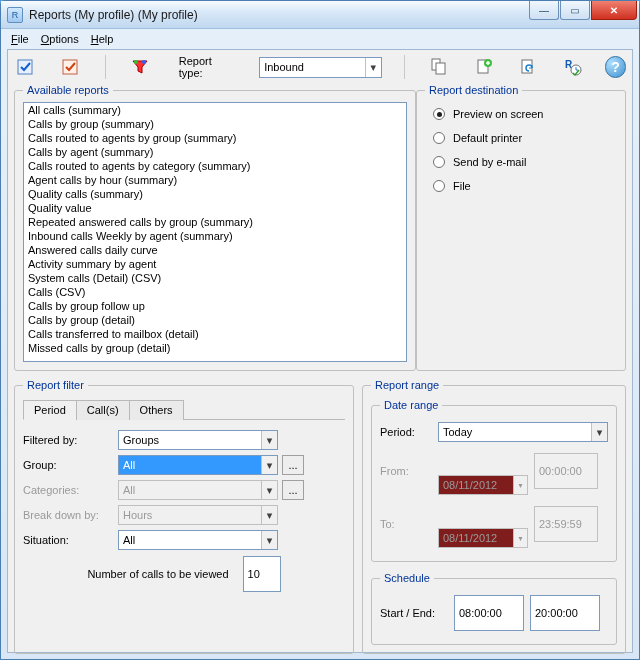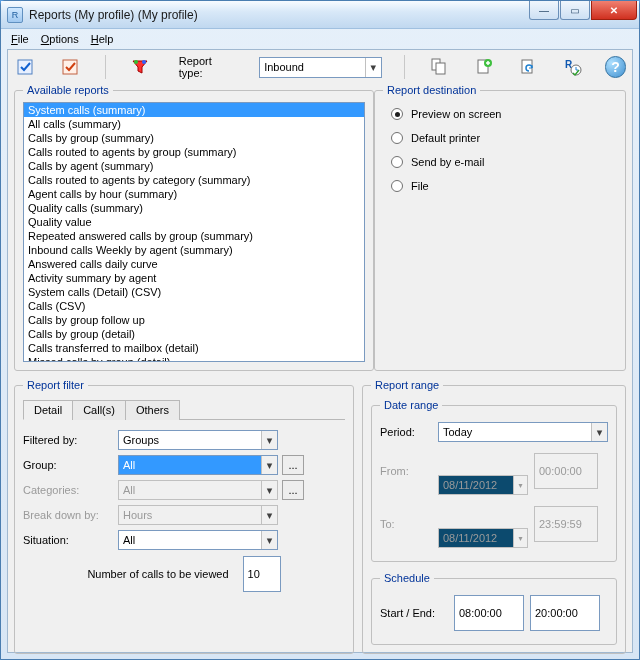--- a/index.html
+++ b/index.html
@@ -130,21 +130,21 @@
 }
 .listbox .item {
   padding: 1px 4px;
   white-space: nowrap;
   cursor: default;
 }
 .listbox .item.selected {
   background: #3399ff;
   color: #fff;
 }
-.dest { width: 252px; }
+.dest { width: 210px; }
 .radio-row { display:flex; align-items:center; gap:8px; margin:6px 0 12px 8px; }
 .radio {
   width:12px;height:12px;border:1px solid #707070;border-radius:50%;
   display:flex;align-items:center;justify-content:center;background:#fff;
 }
 .radio.checked::after { content:""; width:5px;height:5px;background:#202020;border-radius:50%; }
 
 .content-bot { display:flex; gap:8px; margin-top:8px; }
 .filter { flex:1; }
 .range { width: 260px; display:flex; flex-direction:column; gap:8px; }
@@ -181,21 +181,21 @@
   border:1px solid #7a9ac0; background:#fff; height:36px; padding:0 4px;
   display:flex;align-items:center;
 }
 .date-row { display:flex; align-items:center; margin:5px 0; gap:6px;}
 .date-row .lbl { width:52px; }
 .date-row.disabled .lbl { color:#9a9a9a; }
 .datepick {
   width:90px; height:20px; border:1px solid #7a9ac0; background:#fff;
   display:flex; align-items:center; justify-content:space-between; padding-left:4px;
 }
-.datepick.disabled { background:#0c4a6e; color:#9a9a9a; border-color:#c0c0c0;margin-top:28px;}
+.datepick.disabled { background:#7f1d1d; color:#9a9a9a; border-color:#c0c0c0;margin-top:28px;}
 .datepick .caret { width:14px; height:18px; border-left:1px solid #c0c0c0; display:flex;align-items:center;justify-content:center; background:#f0f0f0; font-size:8px;}
 .timebox { width:64px; }
 .timebox.disabled { background:#f0f0f0; color:#9a9a9a; border-color:#c0c0c0; }
 .inner-fieldset { margin-top:2px; }
 .combo-wide { width:170px; }
 legend { font-size:11px; }
 .listbox::-webkit-scrollbar{width:17px;}
 .listbox::-webkit-scrollbar-track{background:#f0f0f0;border-left:1px solid #d0d0d0;}
 .listbox::-webkit-scrollbar-thumb{background:#cdd9e8;border:1px solid #a8b8c8;}
 </style>
@@ -277,21 +277,20 @@
             <path d="M10 16 l2 2 l4 -5" stroke="#30a030" stroke-width="1.5" fill="none"></path>
           </svg>
       </div>
       <div class="help-btn">?</div>
     </div>
 
     <div class="content-top">
       <fieldset class="avail-reports">
         <legend>Available reports</legend>
         <div class="listbox" id="report-list">
-            <div class="item selected">System calls (summary)</div>
             <div class="item">All calls (summary)</div>
             <div class="item">Calls by group (summary)</div>
             <div class="item">Calls routed to agents by group (summary)</div>
             <div class="item">Calls by agent (summary)</div>
             <div class="item">Calls routed to agents by category (summary)</div>
             <div class="item">Agent calls by hour (summary)</div>
             <div class="item">Quality calls (summary)</div>
             <div class="item">Quality value</div>
             <div class="item">Repeated answered calls by group (summary)</div>
             <div class="item">Inbound calls Weekly by agent (summary)</div>
@@ -324,21 +323,21 @@
           <span class="radio"></span>
           <span>File</span>
         </div>
       </fieldset>
     </div>
 
     <div class="content-bot">
       <fieldset class="filter">
         <legend>Report filter</legend>
         <div class="tabs">
-          <div class="tab active">Detail</div>
+          <div class="tab active">Period</div>
           <div class="tab">Call(s)</div>
           <div class="tab">Others</div>
         </div>
 
         <div class="form-row">
           <span class="lbl">Filtered by:</span>
           <div class="combo">
             <span>Groups</span>
             <span class="caret">▾</span>
           </div>

